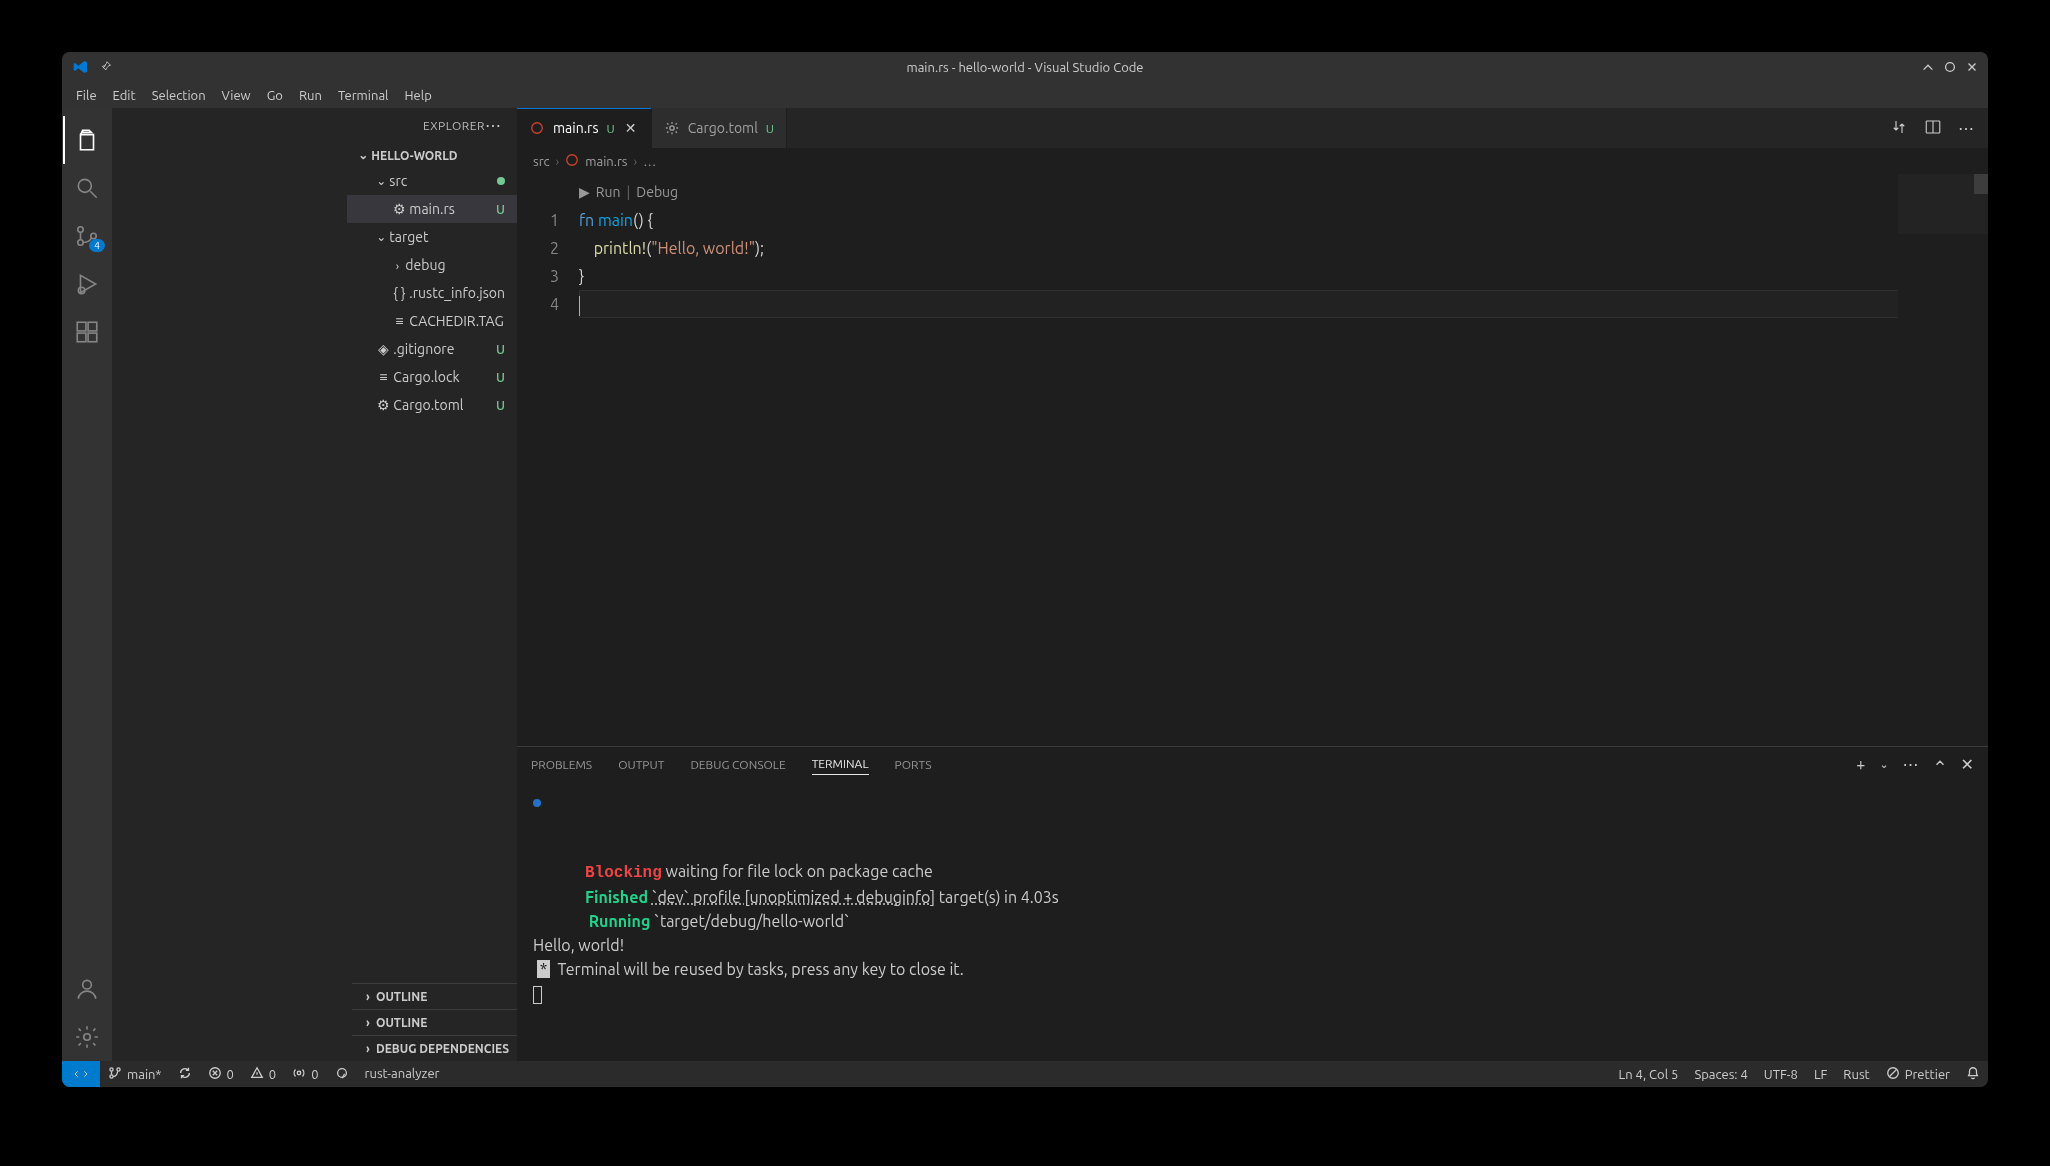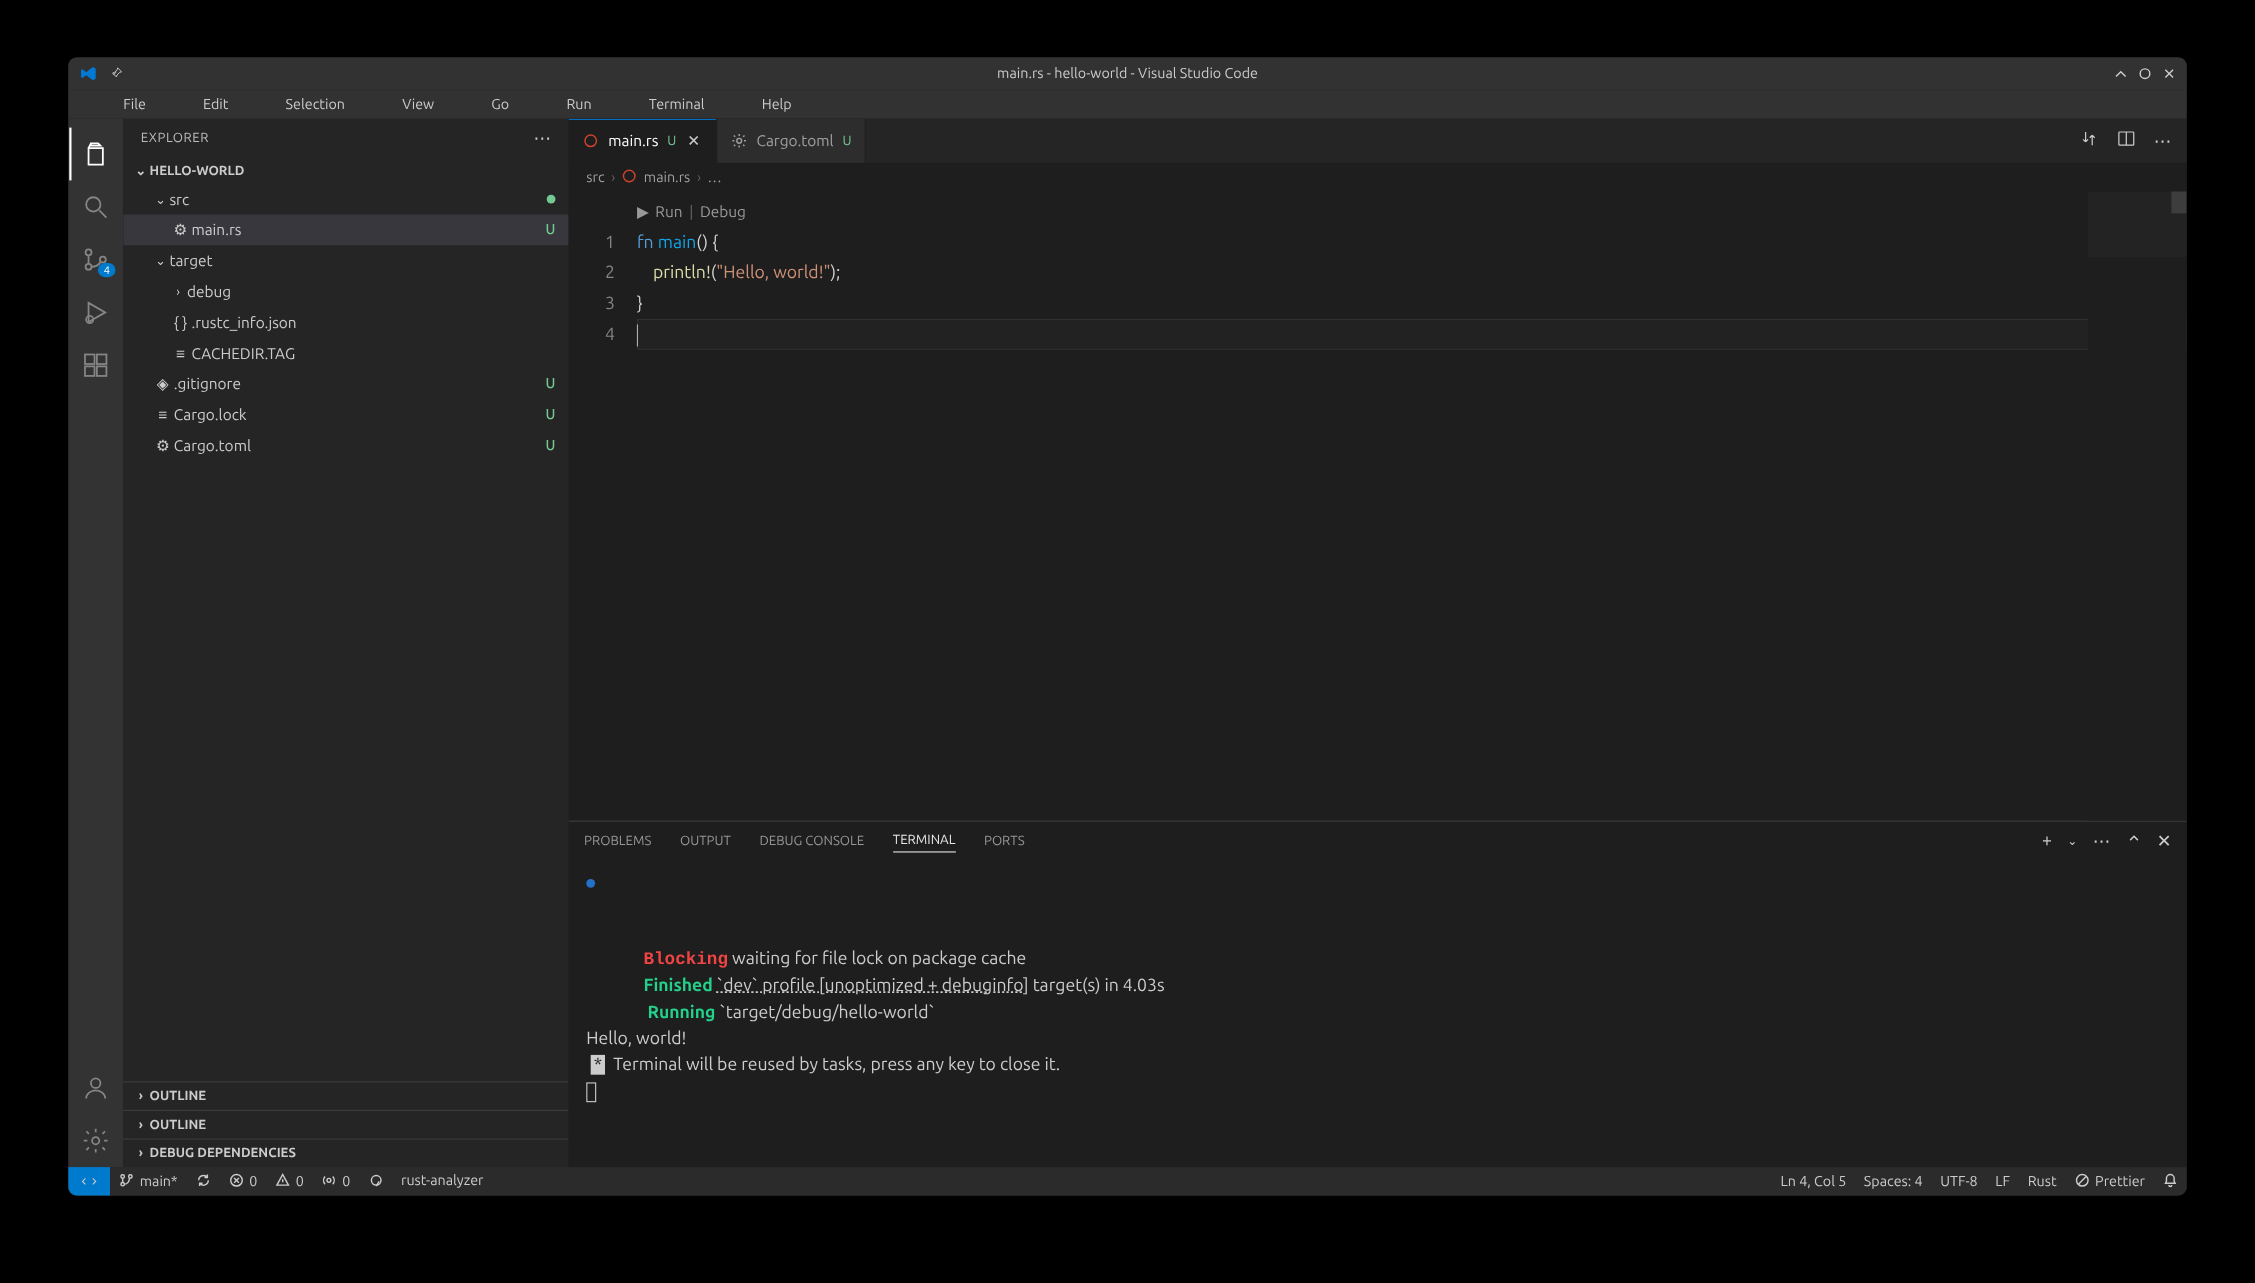--- a/index.html
+++ b/index.html
@@ -9,36 +9,36 @@
 
 .title-bar { height: 30px; background: #323233; display: flex; align-items: center; position: relative; }
 .title-bar-icons { display: flex; align-items: center; gap: 8px; padding: 0 10px; }
 .title-bar-icon { width: 18px; height: 18px; display: flex; align-items: center; justify-content: center; color: #ccc; }
 .window-title { position: absolute; left: 50%; transform: translateX(-50%); color: #cccccc; font-size: 13px; }
 .title-bar-controls { margin-left: auto; display: flex; gap: 2px; padding-right: 6px; }
 .title-control { width: 20px; height: 20px; color: #cccccc; display: flex; align-items: center; justify-content: center; font-size: 14px; }
 
 
 .menu-bar { height: 26px; background: #323233; display: flex; align-items: center; padding-left: 6px; }
-.menu-item { color: #cccccc; font-size: 13px; padding: 3px 8px; cursor: pointer; margin-left: 36px; }
+.menu-item { color: #cccccc; font-size: 13px; padding: 3px 8px; cursor: pointer; }
 
 
 .main-area { flex: 1; display: flex; overflow: hidden; }
 
 
 .activity-bar { width: 50px; background: #333333; display: flex; flex-direction: column; align-items: center; padding-top: 8px; }
 .activity-item { width: 48px; height: 48px; display: flex; align-items: center; justify-content: center; color: #858585; position: relative; cursor: pointer; }
 .activity-item.active { color: #ffffff; }
 .activity-item.active::before { content: ""; position: absolute; left: 0; top: 0; bottom: 0; width: 2px; background: #ffffff; }
 .activity-item svg { width: 26px; height: 26px; }
 .activity-badge { position: absolute; bottom: 8px; right: 6px; background: #007acc; color: #fff; font-size: 10px; border-radius: 10px; padding: 1px 5px; }
 .activity-spacer { flex: 1; }
 
 
-.sidebar { width: 405px; background: #252526; display: flex; flex-direction: column; color: #cccccc; }
+.sidebar { width: 405px; background: #252526; display: flex; flex-direction: column; color: #cccccc; align-items: flex-end; }
 .sidebar-header { height: 35px; display: flex; align-items: center; justify-content: space-between; padding: 0 16px; }
 .sidebar-title { font-size: 12px; text-transform: uppercase; color: #bbbbbb; letter-spacing: 0.5px; }
 .sidebar-actions { color: #cccccc; font-size: 16px; }
 .tree-root { flex: 1; overflow: auto; }
 .tree-section { height: 24px; display: flex; align-items: center; padding: 0 8px; font-weight: bold; font-size: 12px; cursor: pointer; }
 .tree-section-title { text-transform: uppercase; }
 .chevron { width: 16px; display: inline-flex; justify-content: center; font-size: 12px; color: #cccccc; }
 .file-row { height: 28px; display: flex; align-items: center; padding-right: 12px; font-size: 14px; cursor: pointer; }
 .file-row.selected { background: #37373d; }
 .file-indent { display: inline-block; }

